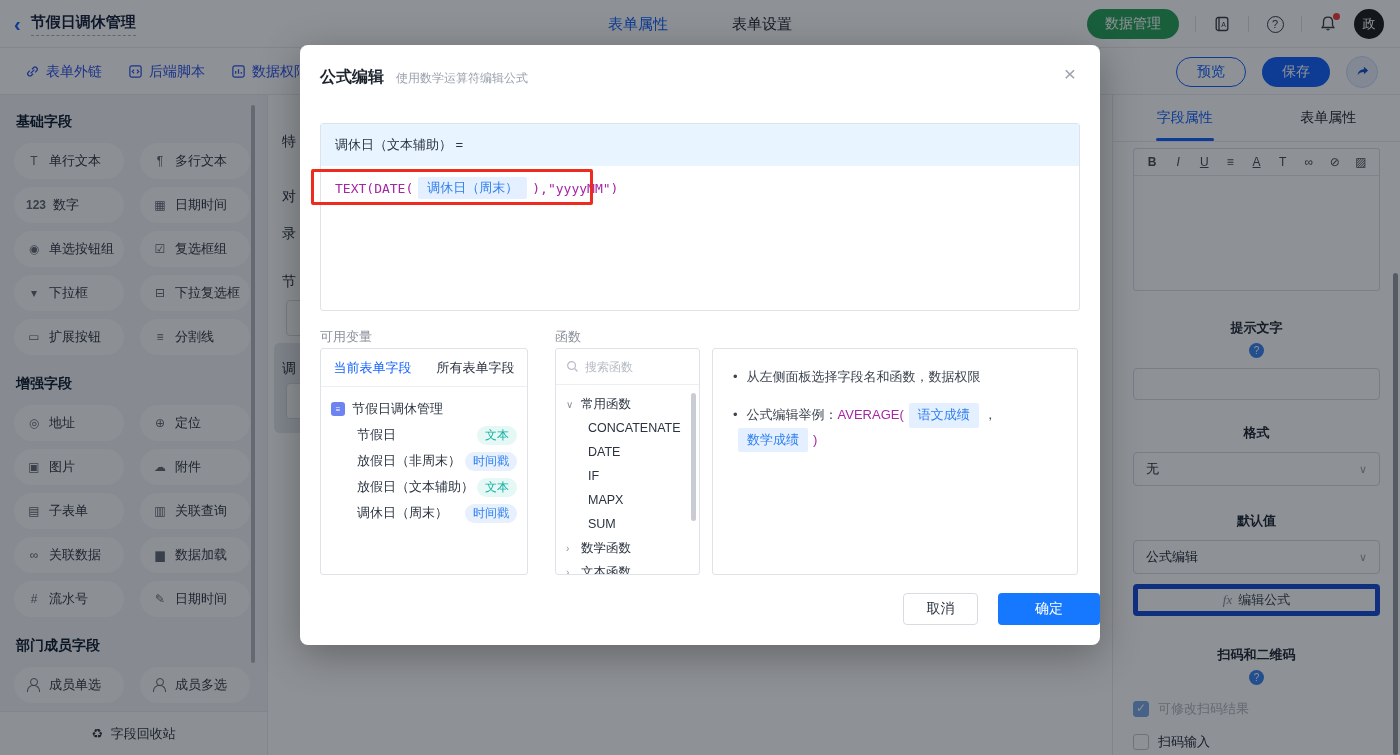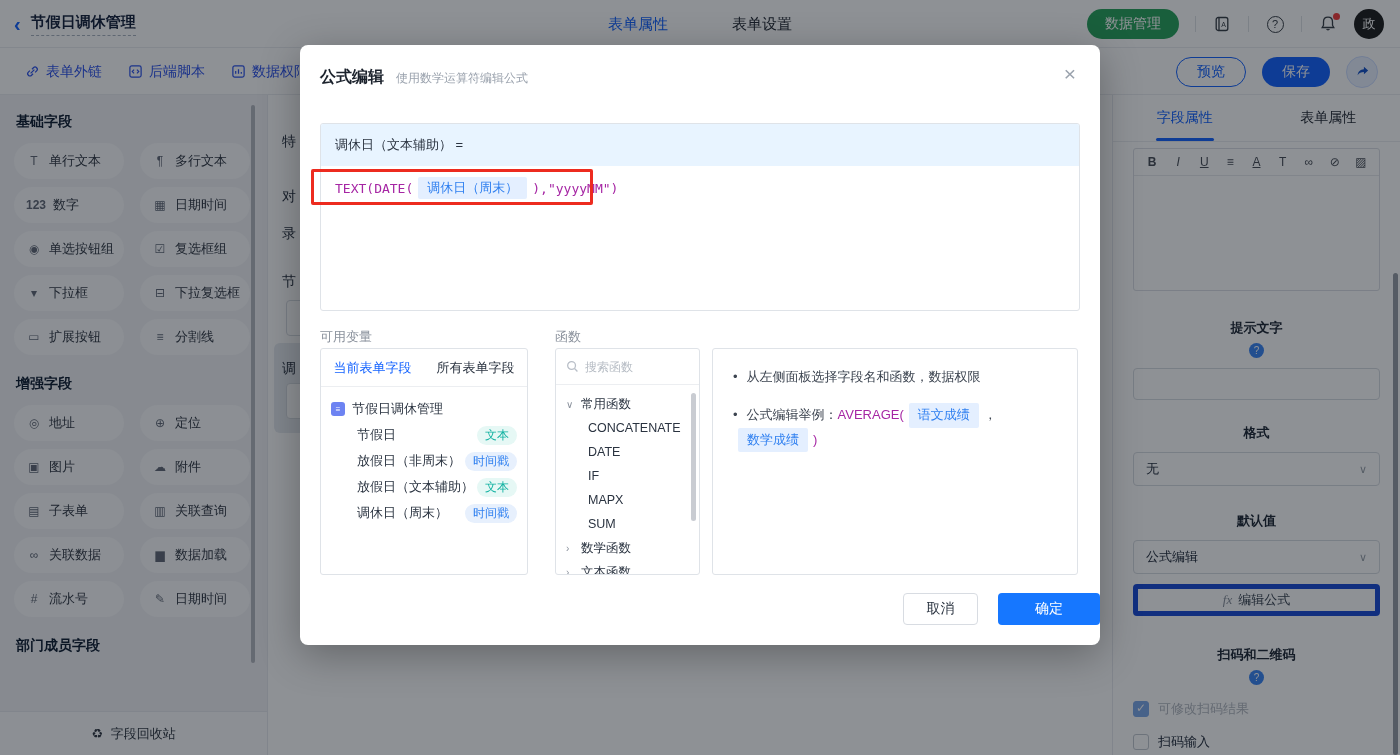--- a/index.html
+++ b/index.html
@@ -269,20 +269,32 @@
     <div class="pill">
         <span class="icon">#</span>
         <span>流水号</span>
       </div>
     <div class="pill">
         <span class="icon">✎</span>
         <span>日期时间</span>
       </div>
   </div>
   <div class="side-sec-title">部门成员字段</div>
+  <div class="pill-grid">
+    <div class="pill">
+        <span class="icon person"></span>
+        <span>成员单选</span>
+      </div>
+    <div class="pill">
+        <span class="icon person"></span>
+        <span>成员多选</span>
+      </div>
+    <div class="pill"></div>
+    <div class="pill"></div>
+  </div>
   <div class="side-scroll"></div>
   <div class="recycle-bar">
       <span>♻</span>
       <span>字段回收站</span>
     </div>
 </div>
 
 <div class="canvas">
   <span class="cv-label" style="top:38px">特</span>
   <span class="cv-label" style="top:93px">对</span>

